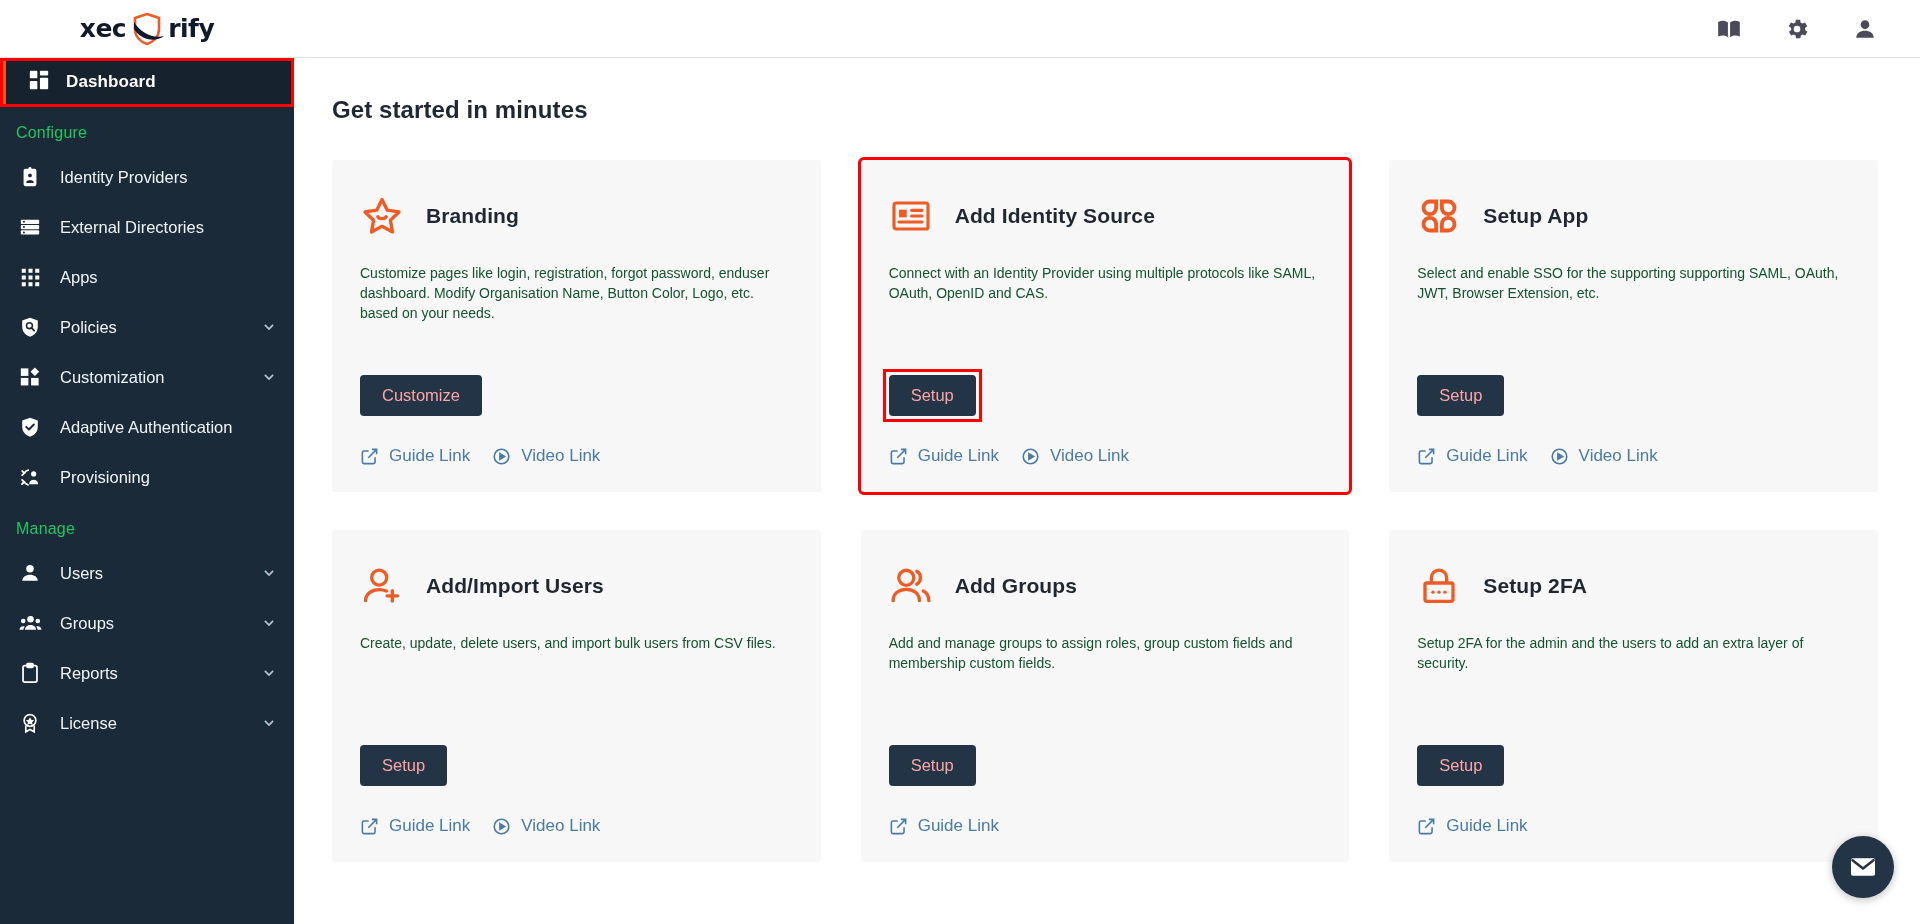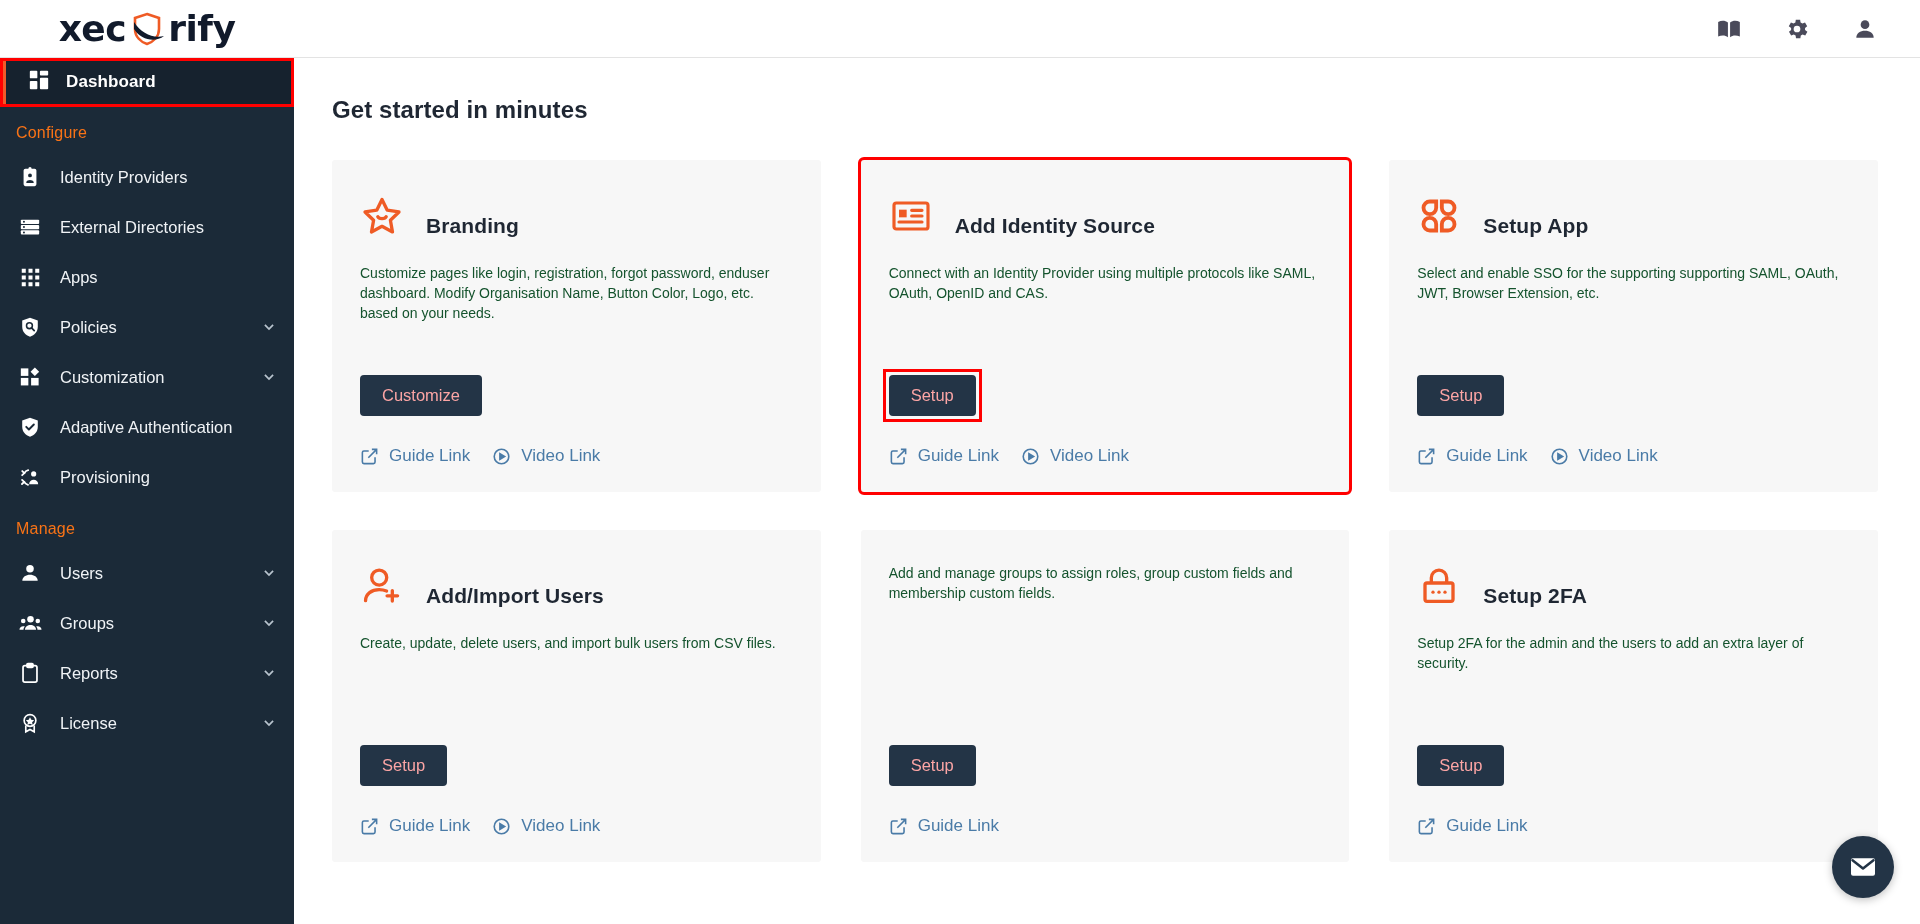--- a/index.html
+++ b/index.html
@@ -20,21 +20,21 @@
     padding: 0 26px 0 0;
     position: relative; z-index: 5;
   }
   .brand {
     width: 294px; min-width: 294px;
     display: flex; align-items: center; justify-content: center;
     height: 100%;
   }
   .brand-logo {
     display: flex; align-items: center;
-    font-size: 36px; font-weight: 700; letter-spacing: -0.5px;
+    font-size: 25px; font-weight: 700; letter-spacing: -0.5px;
     color: #111a2b;
     font-family: "DejaVu Sans", sans-serif;
   }
   .brand-logo .shield { margin: 0 1px; display: inline-flex; }
   .topbar-icons { display: flex; align-items: center; gap: 42px; padding-right: 16px; }
   .topbar-icons .tb-icon { width: 26px; height: 26px; color: #4a4a5a; cursor: pointer; display: block; }
 
   
   .body-row { flex: 1; display: flex; min-height: 0; }
 
@@ -56,21 +56,21 @@
   }
   .nav-top .lbl { color: #ffffff; font-size: 17px; font-weight: 700; margin-left: 16px; letter-spacing: .1px; }
   .dash-highlight {
     position: absolute;
     left: 0px; top: 58px; width: 294px; height: 49px;
     border: 3px solid #ff0000;
     pointer-events: none;
     z-index: 20;
   }
   .sec-title {
-    color: #f97316; font-size: 16px; padding: 18px 0 10px 16px; letter-spacing: .2px;
+    color: #22c55e; font-size: 16px; padding: 18px 0 10px 16px; letter-spacing: .2px;
   }
   .nav-item {
     display: flex; align-items: center;
     height: 50px; padding: 0 18px 0 18px;
     color: #f0f3f6; font-size: 16.5px;
     cursor: pointer;
     position: relative;
   }
   .nav-item .ico { width: 24px; height: 24px; min-width: 24px; display: flex; align-items: center; justify-content: center; color: #ffffff; }
   .nav-item .lbl { margin-left: 18px; flex: 1; white-space: nowrap; }
@@ -88,21 +88,21 @@
 
   .card {
     background: #f7f7f7;
     border-radius: 3px;
     padding: 34px 28px 26px 28px;
     min-height: 332px;
     display: flex; flex-direction: column;
     position: relative;
   }
   .card.highlight { outline: 3px solid #ff0000; outline-offset: 0px; }
-  .card-head { display: flex; align-items: flex-end; gap: 22px; margin-bottom: 26px; }
+  .card-head { display: flex; align-items: center; gap: 22px; margin-bottom: 26px; }
   .card-icon { width: 44px; height: 44px; min-width: 44px; color: #ef5b25; display: flex; align-items: center; justify-content: center; }
   .card-title { font-size: 21px; font-weight: 700; color: #1f2733; letter-spacing: .1px; }
   .card-desc { font-size: 14px; line-height: 1.42; color: #14532d; margin-bottom: 28px; max-width: 430px; }
   .card-spacer { flex: 1; }
   .btn {
     align-self: flex-start;
     background: #233446; color: #fca5a5;
     border: none; border-radius: 4px;
     font-size: 16.5px;
     padding: 11px 22px;
@@ -473,20 +473,31 @@
               <svg class="lico" viewBox="0 0 24 24" fill="none" stroke="currentColor" stroke-width="2">
                 <circle cx="12" cy="12" r="9.2"></circle>
                   <path d="M10 8.3 16 12l-6 3.7Z" fill="currentColor"></path>
               </svg>
               <span>Video Link</span>
             </a>
           </div>
         </section>
 
         <section class="card">
+          <div class="card-head">
+            <span class="card-icon">
+              <svg width="42" height="42" viewBox="0 0 24 24" fill="none" stroke="#ef5b25" stroke-width="1.9" stroke-linecap="round">
+                <circle cx="9.3" cy="7.3" r="4.3"></circle>
+                <path d="M1.8 20.4c0-4.1 3.4-6.5 7.5-6.5s7.5 2.4 7.5 6.5"></path>
+                <path d="M15.3 3.6a4.3 4.3 0 0 1 0 7.4"></path>
+                <path d="M19 14.8c1.9.9 3.2 2.7 3.2 5.6"></path>
+              </svg>
+            </span>
+            <h2 class="card-title">Add Groups</h2>
+          </div>
           <p class="card-desc">Add and manage groups to assign roles, group custom fields and membership custom fields.</p>
           <div class="card-spacer"></div>
           <button class="btn">Setup</button>
           <div class="links">
             <a class="link">
               <svg class="lico" viewBox="0 0 24 24" fill="none" stroke="currentColor" stroke-width="2">
                 <path d="M19 13v6a2 2 0 0 1-2 2H5a2 2 0 0 1-2-2V7a2 2 0 0 1 2-2h6"></path>
                 <path d="M15 3h6v6M10.5 13.5 21 3"></path>
               </svg>
               <span>Guide Link</span>

